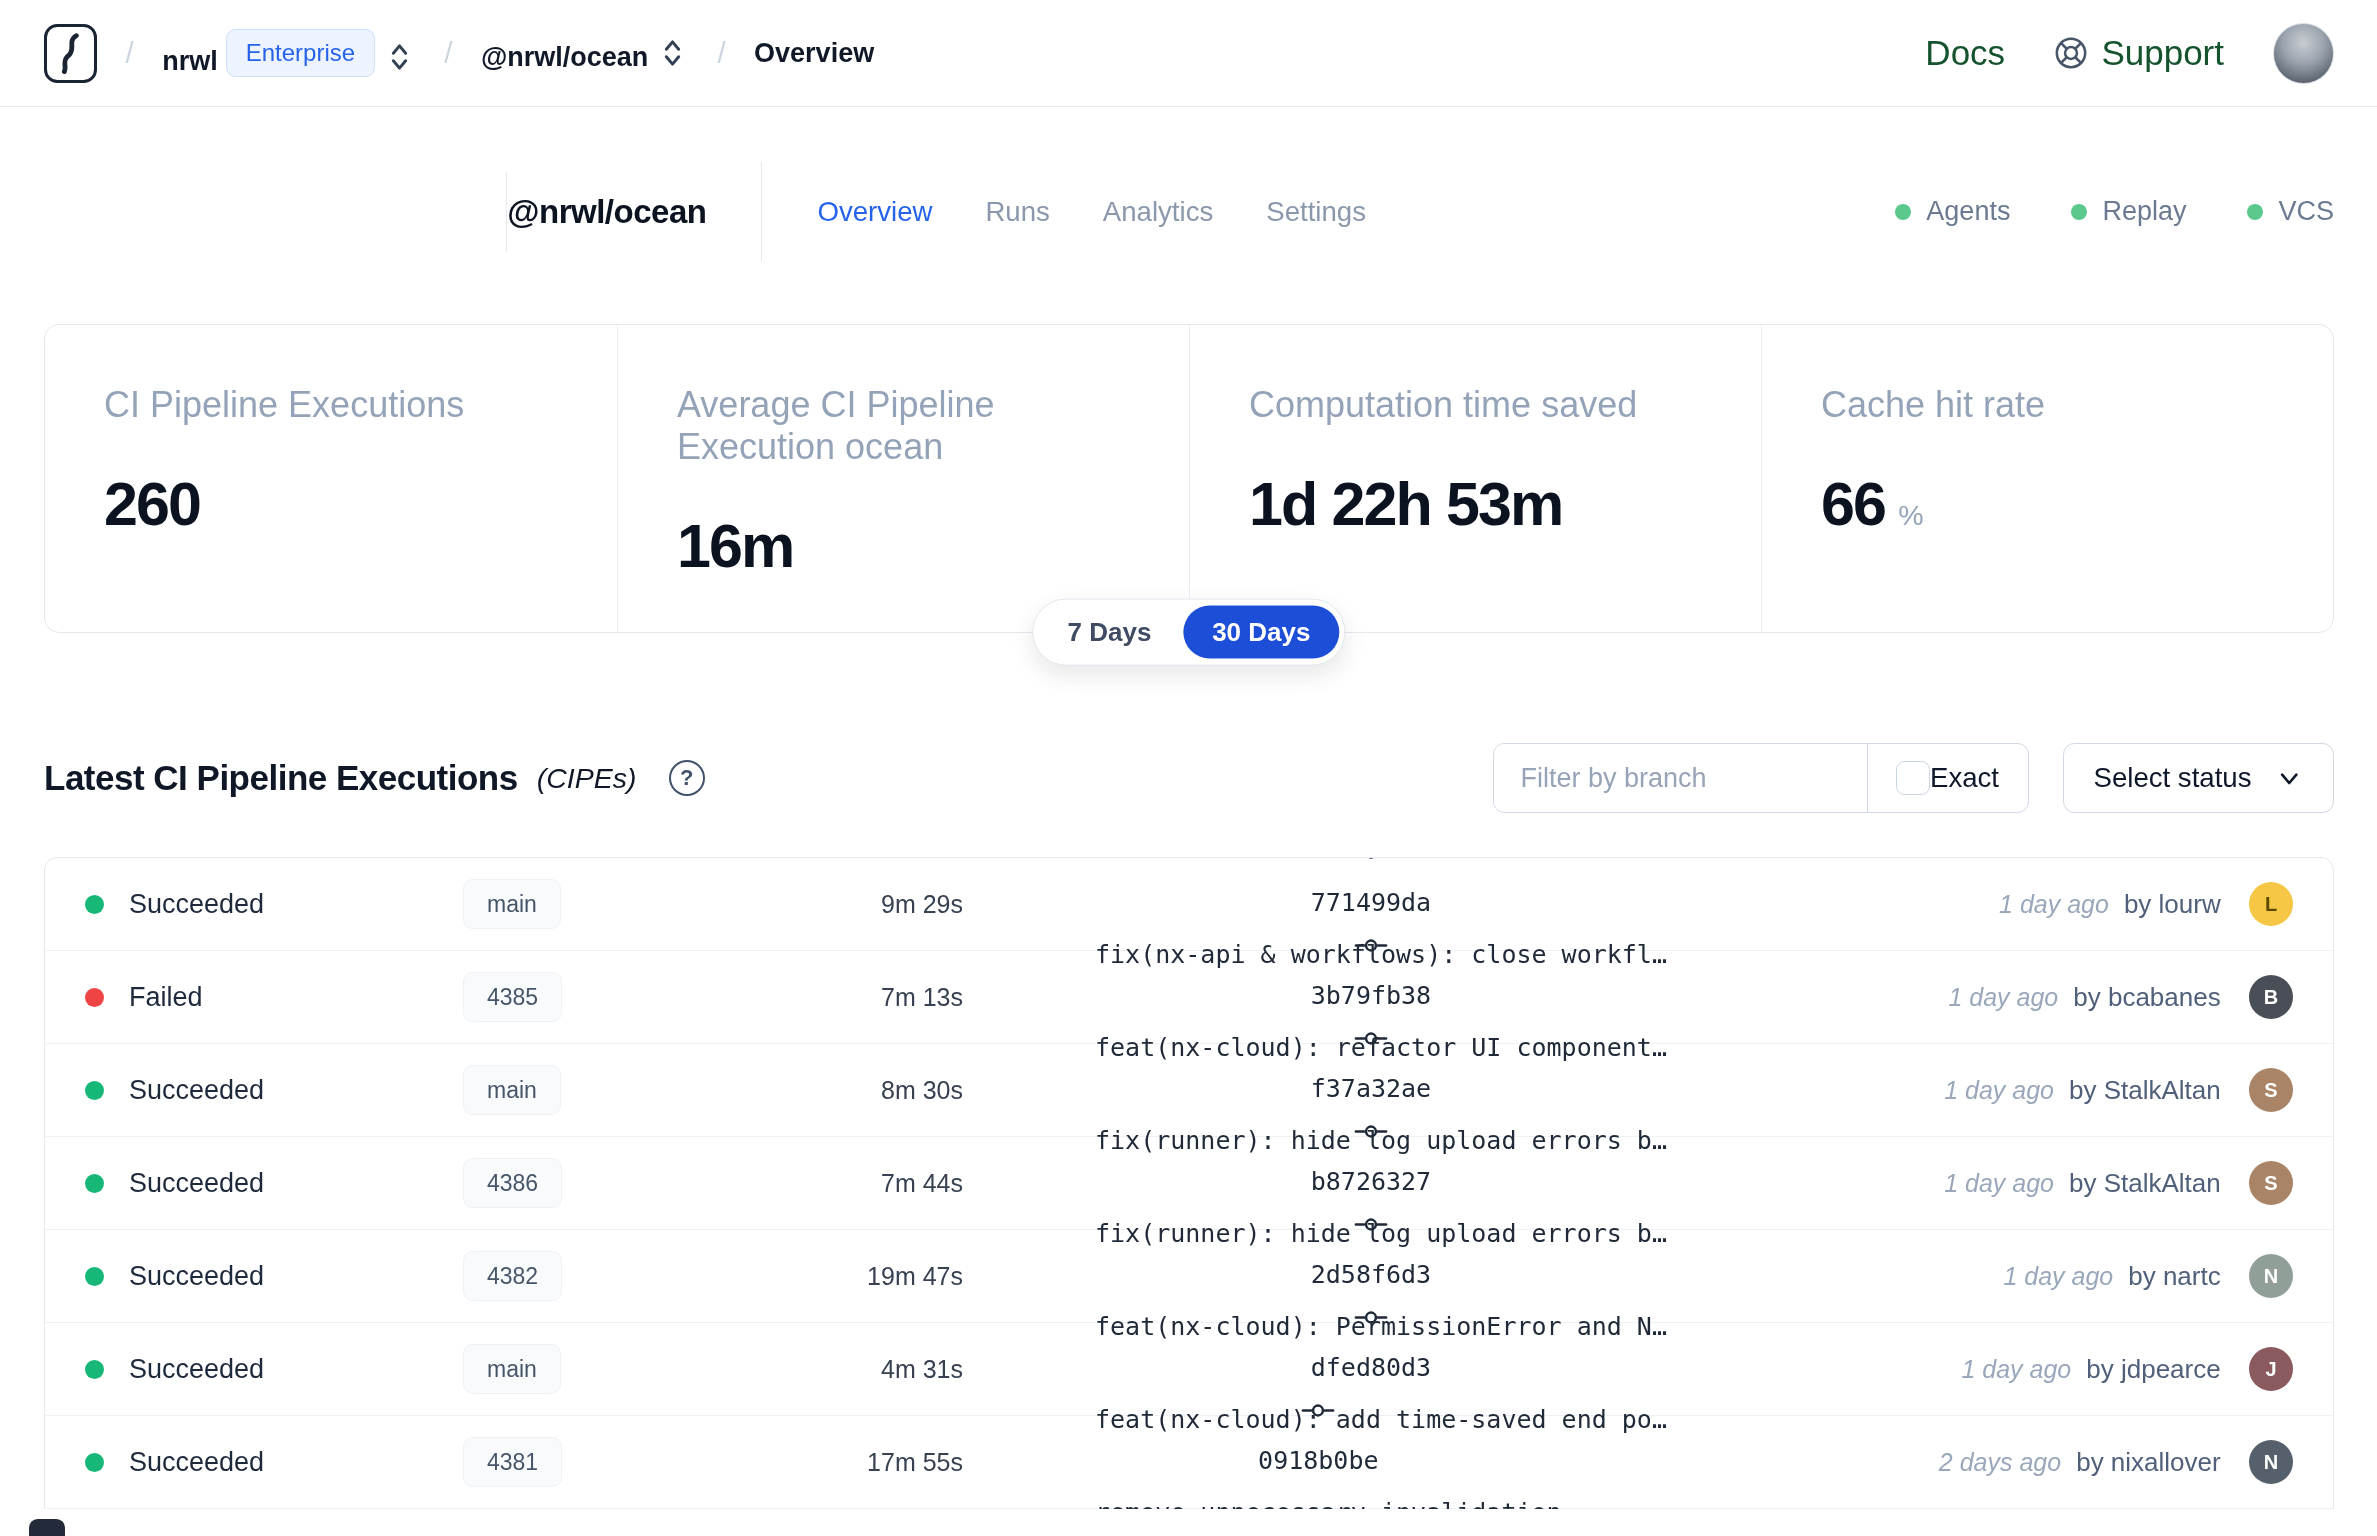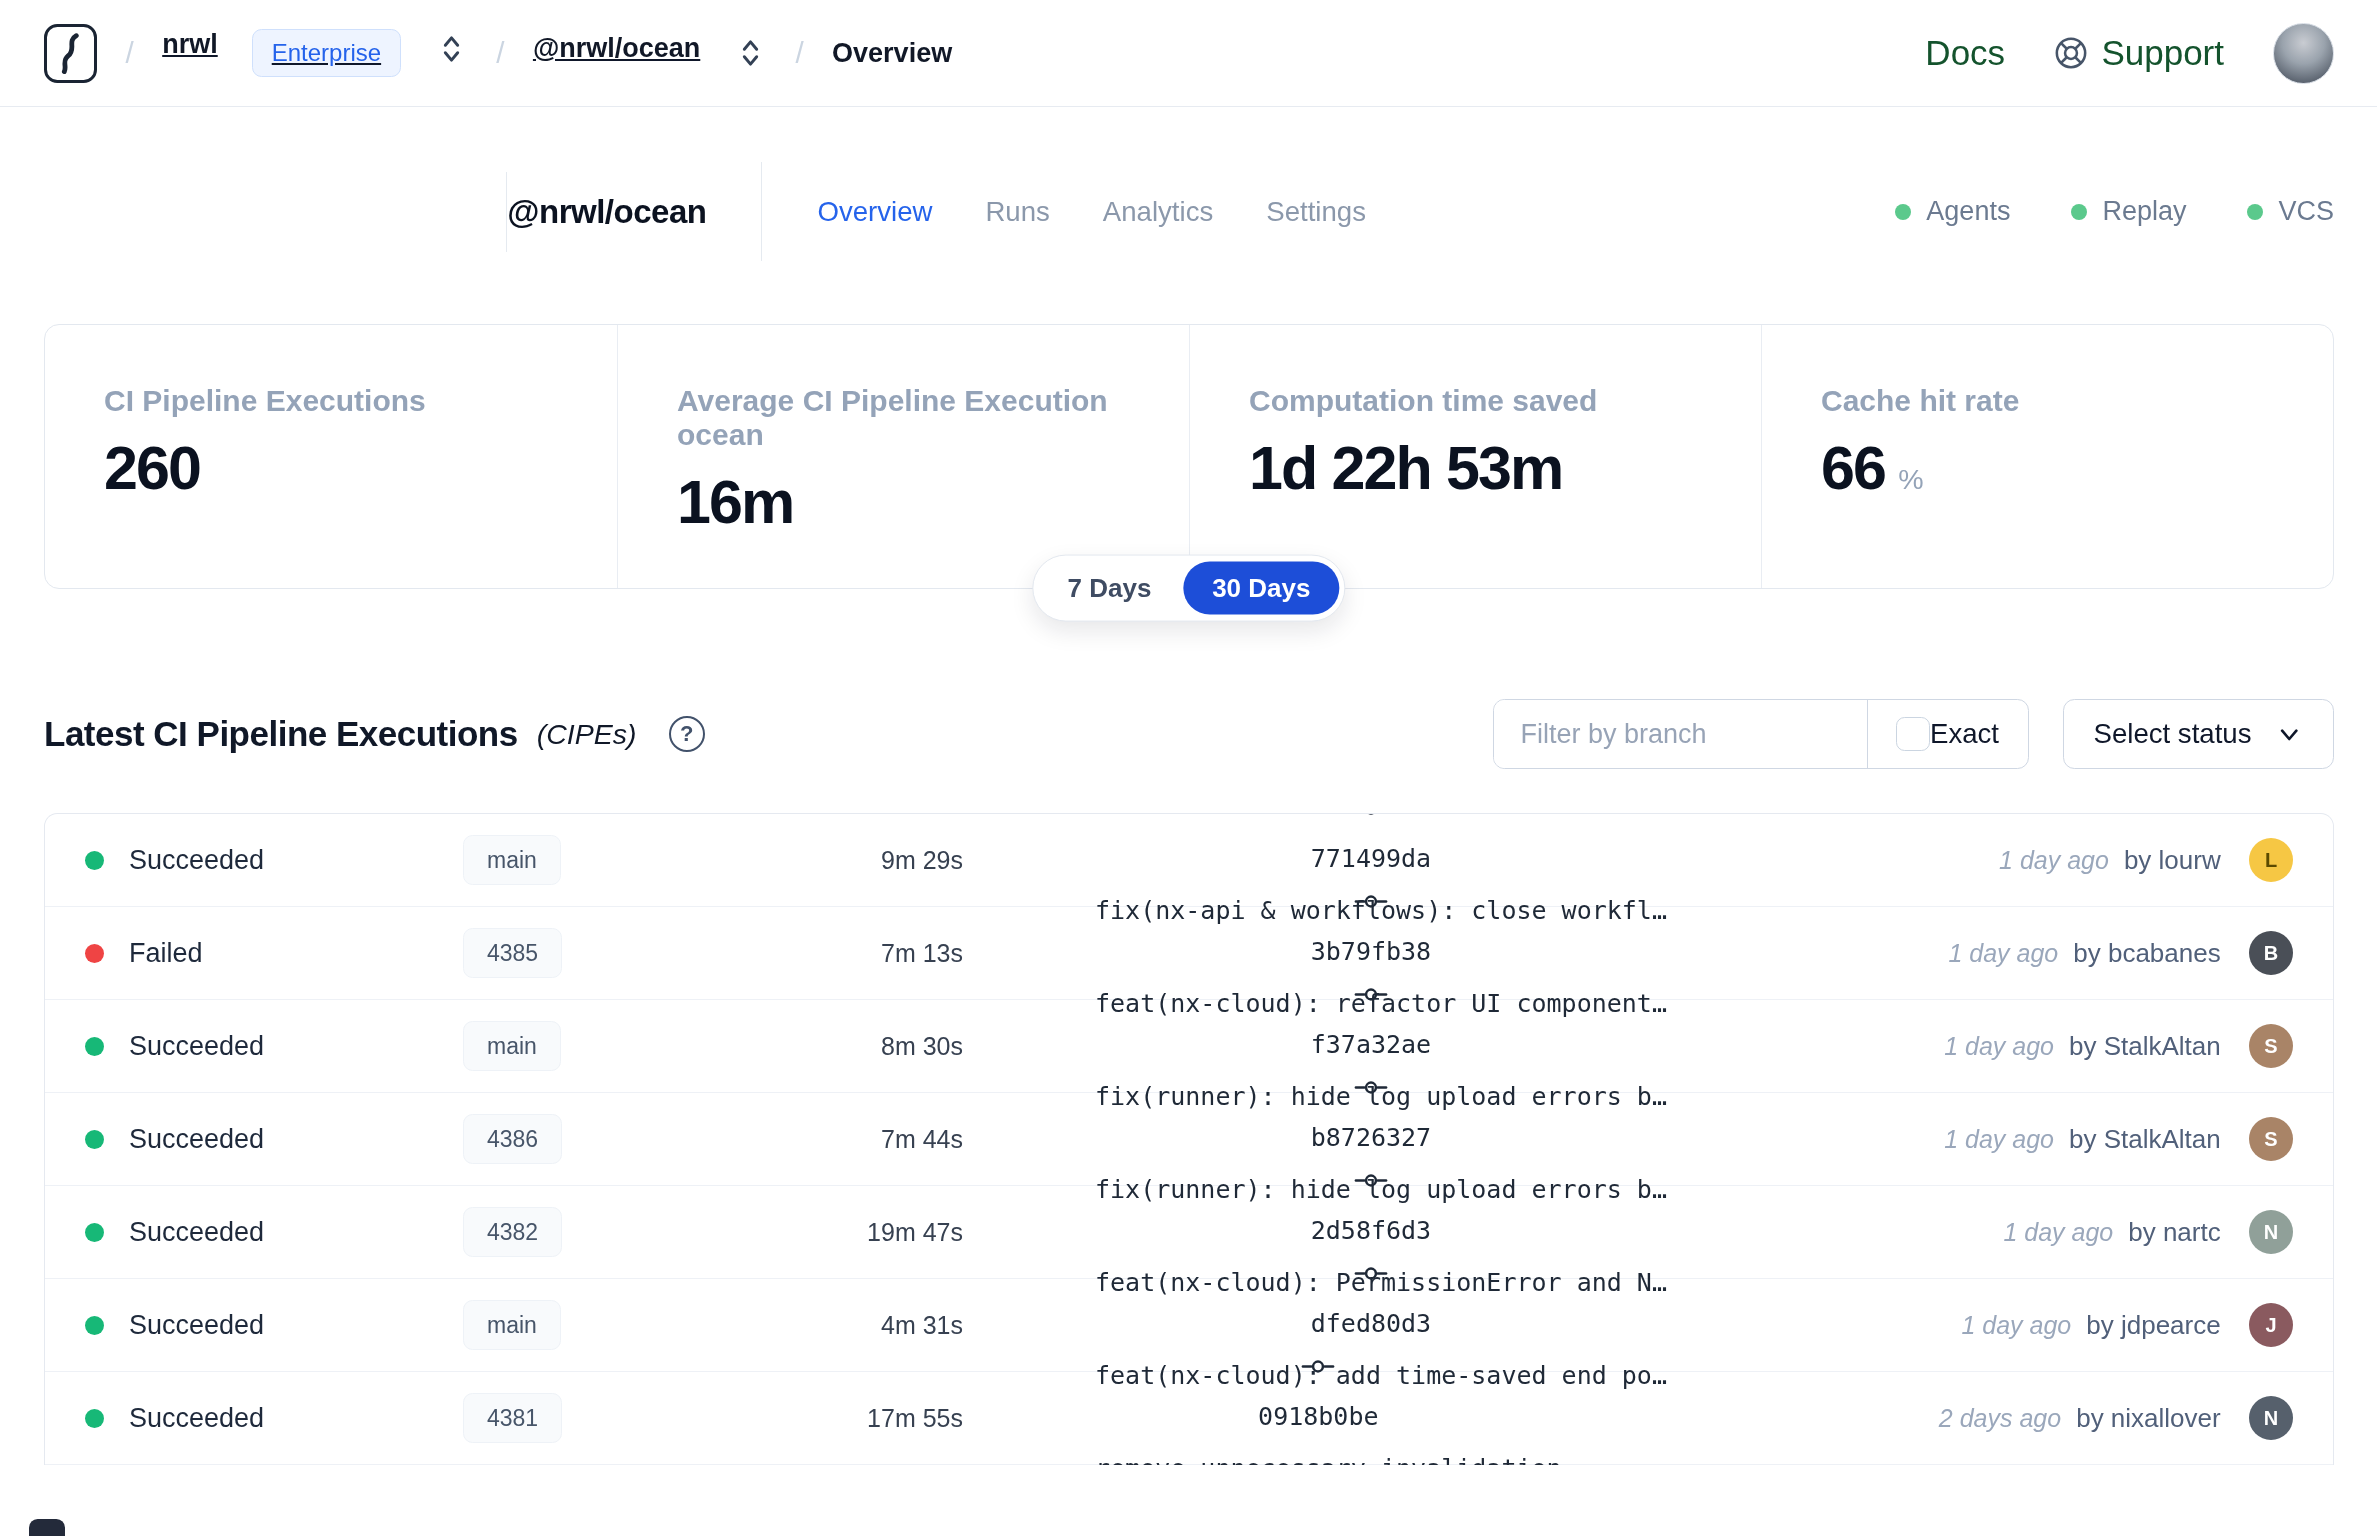--- a/index.html
+++ b/index.html
@@ -6,21 +6,21 @@
   html,body { width:2378px; height:1537px; overflow:hidden; background:#ffffff;
     font-family:"Liberation Sans", sans-serif; color:#0f172a; }
 
   
   .navbar { height:107px; display:flex; align-items:center; padding:0 44px;
     border-bottom:1px solid #e7ebf1; background:#fff; }
   .nav-left { display:flex; align-items:center; gap:28.5px; }
   .logo-box { width:53px; height:59px; border:3.8px solid #1a2433; border-radius:13.3px;
     display:flex; align-items:center; justify-content:center; }
   .crumb-sep { color:#cbd5e1; font-size:29.5px; font-weight:300; }
-  .crumb { display:flex; align-items:flex-start; gap:34px;text-decoration:underline; }
+  .crumb { display:flex; align-items:flex-end; gap:8px; }
   .crumb-text { font-size:27px; font-weight:600; color:#111827; }
   .badge { font-size:24px; font-weight:500; color:#2563eb; background:#eef4ff;
     border:1px solid #cfe0fc; border-radius:9.5px; padding:8.6px 19px; }
   .caret-btn { display:flex; align-items:center; padding:3.8px; cursor:pointer; }
   .nav-right { margin-left:auto; display:flex; align-items:center; gap:49px; }
   .nav-link { font-size:35px; font-weight:500; color:#14532d; cursor:pointer; }
   .support { display:flex; align-items:center; gap:13.3px; }
   .nav-avatar { width:61px; height:61px; border-radius:50%;
     background:radial-gradient(circle at 50% 32%, #c9ccd2 0%, #9aa3ad 42%, #39414e 100%);
     border:1px solid #d6dce4; }
@@ -36,21 +36,21 @@
   .services { margin-left:auto; display:flex; align-items:center; gap:61px; padding-left:67px; }
   .service { display:flex; align-items:center; gap:15px; }
   .service-dot { width:16px; height:16px; border-radius:50%; background:#5bc98c; }
   .service-label { font-size:27px; font-weight:500; color:#6b7a90; }
 
   
   .metrics { position:relative; margin:63px 44px 0 44px; border:1.4px solid #e3e8ef;
     border-radius:15px; display:grid; grid-template-columns:repeat(4,1fr); background:#fff; }
   .metric-cell { padding:59px 59px 55px 59px; }
   .metric-cell + .metric-cell { border-left:1.4px solid #e9edf3; }
-  .metric-label { font-size:30px; font-weight:700; color:#94a3b8; margin-bottom:20px; }
+  .metric-label { font-size:36px; font-weight:400; color:#94a3b8; margin-bottom:48px; }
   .metric-value-row { display:flex; align-items:baseline; }
   .metric-value { font-size:61px; font-weight:700; color:#0b1220; letter-spacing:-1.9px; line-height:1; }
   .metric-suffix { font-size:28.5px; font-weight:500; color:#94a3b8; margin-left:13.3px; }
 
   .toggle { position:absolute; left:50%; bottom:0; transform:translate(-50%,50%);
     display:flex; align-items:center; gap:3.8px; background:#fff; border:1.4px solid #e3e8ef;
     border-radius:950px; padding:5.7px; box-shadow:0 9.5px 23px rgba(15,23,42,.10); }
   .seg { font-size:26px; font-weight:600; color:#3f4c63; padding:11.4px 28.5px;
     border-radius:950px; cursor:pointer; white-space:nowrap; }
   .seg.active { background:#1d4ed8; color:#fff; }

